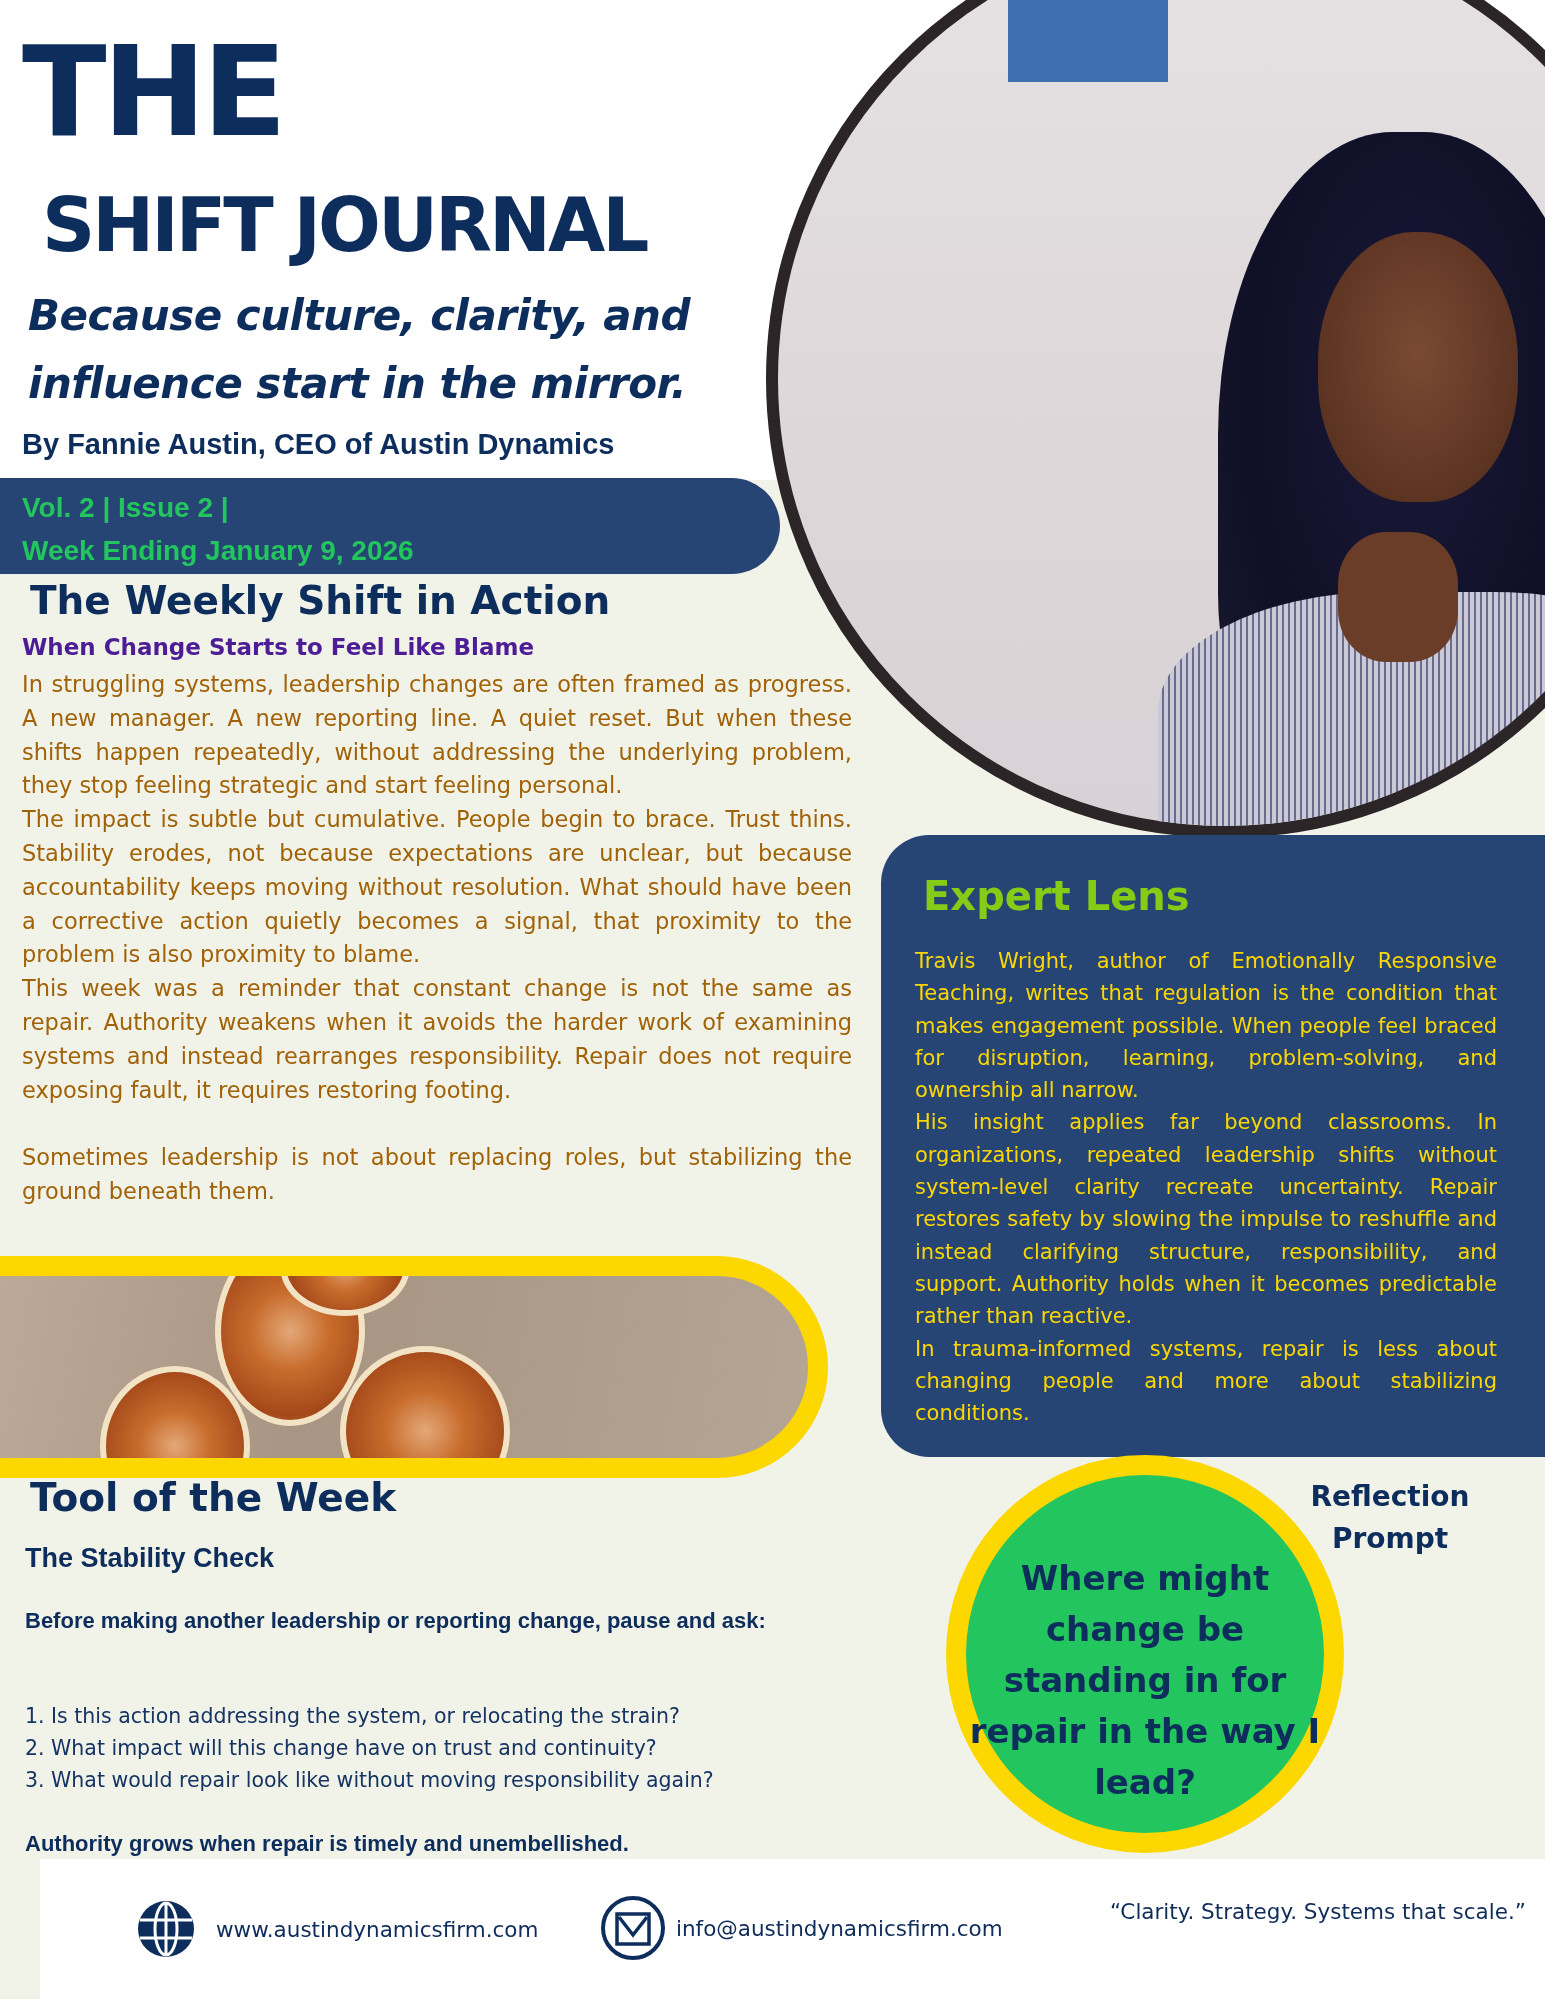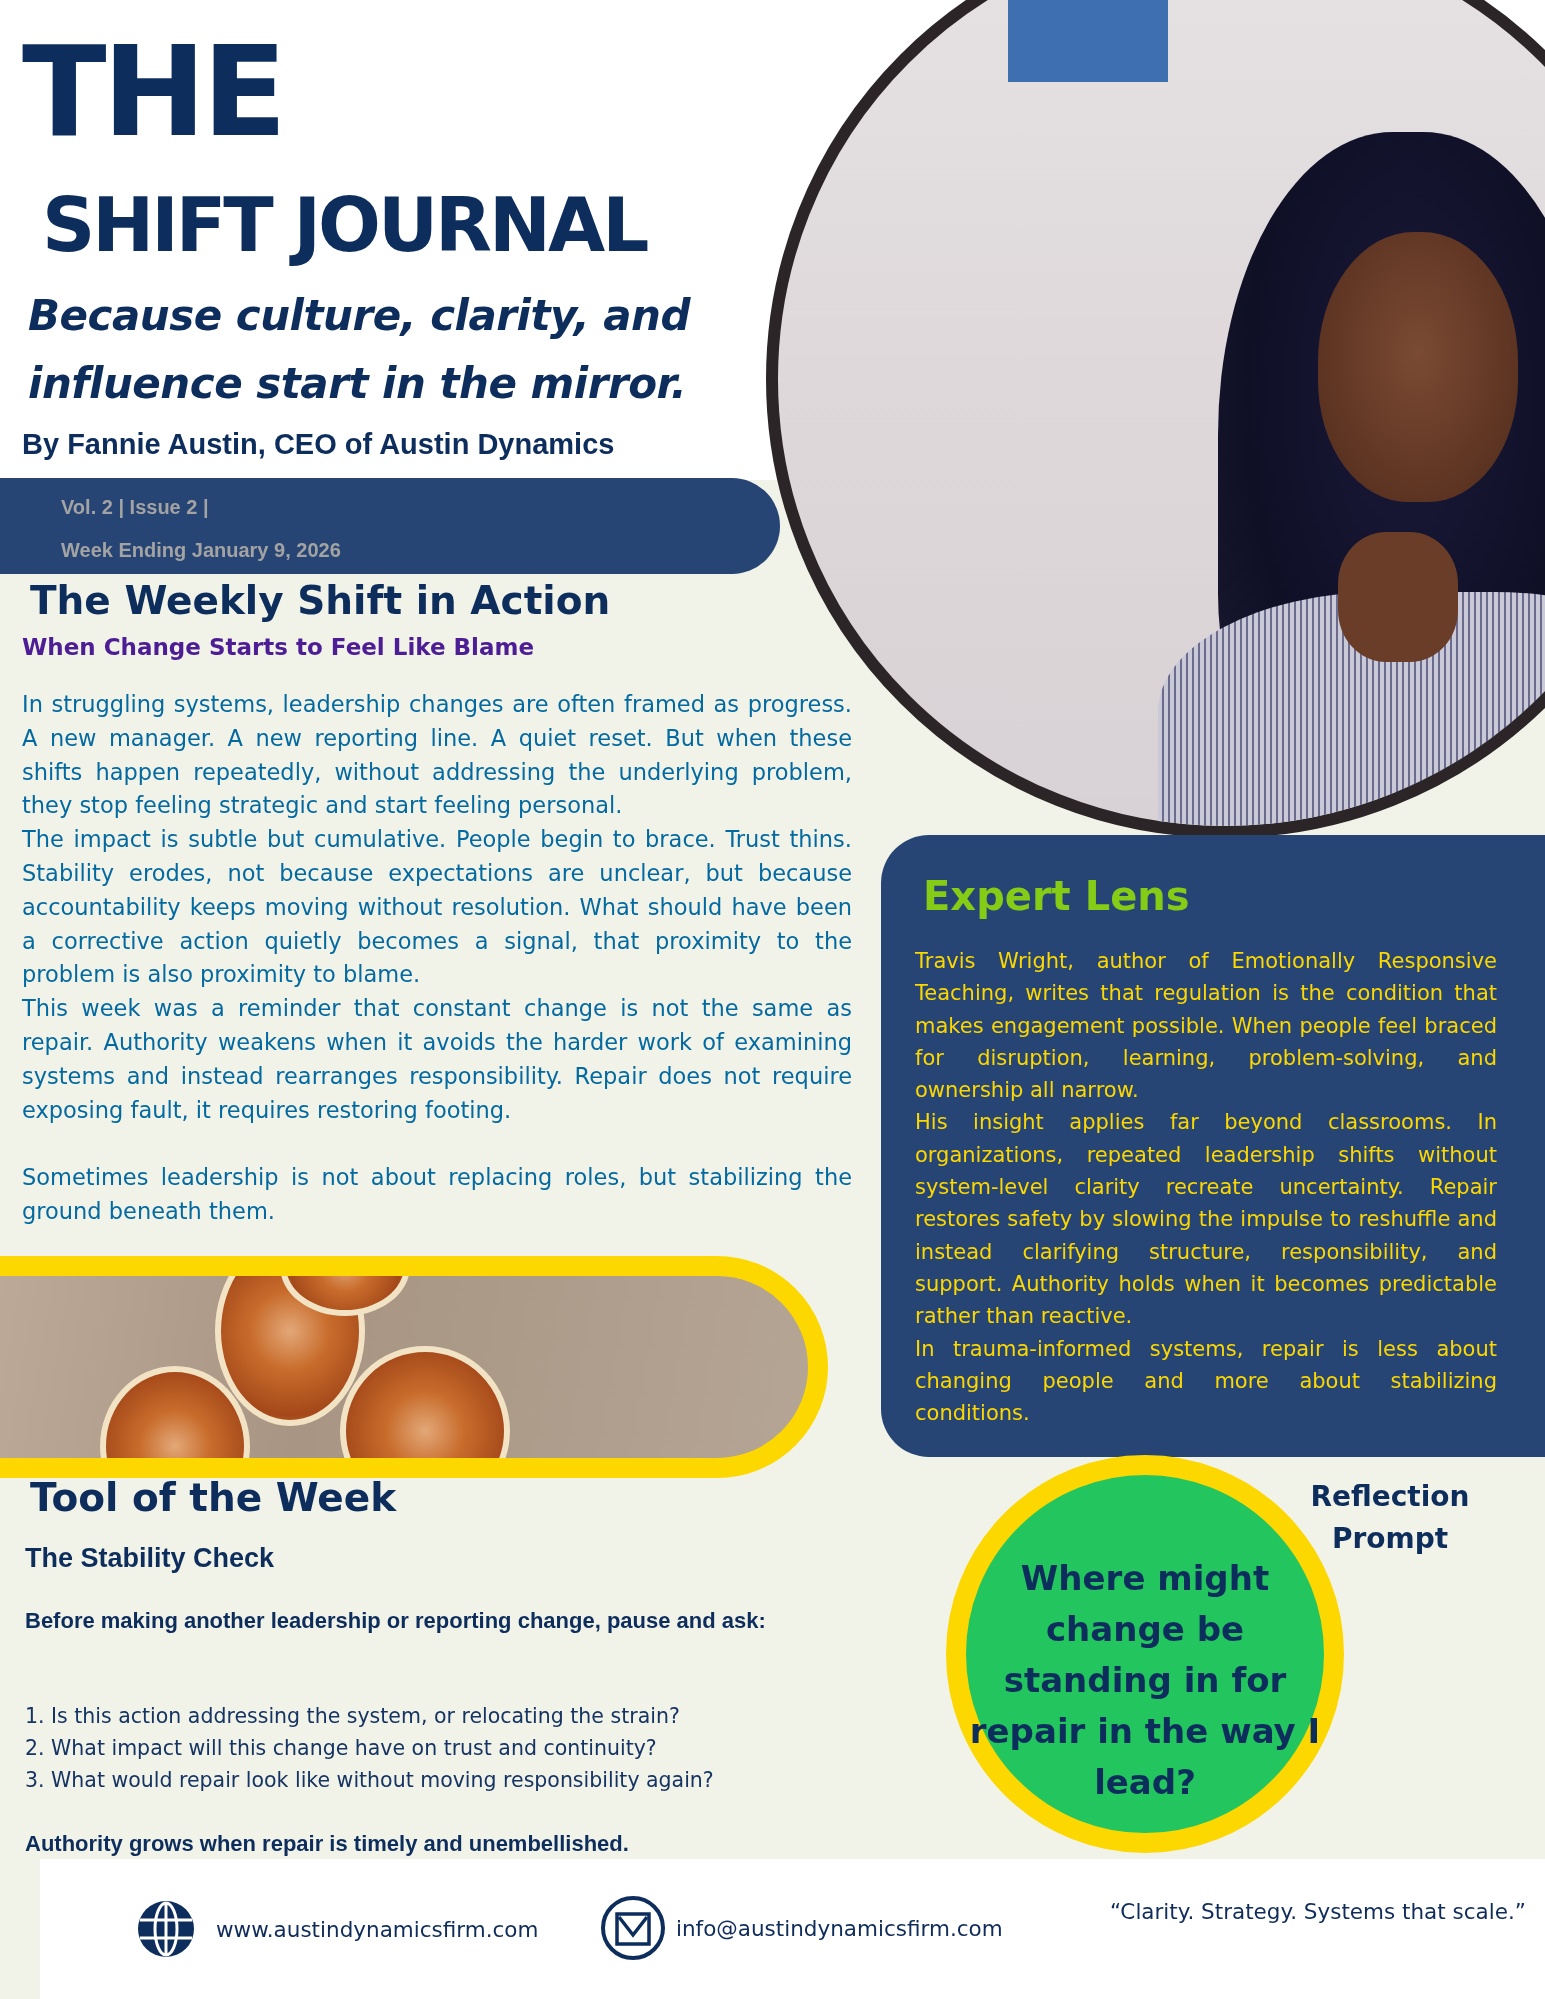--- a/index.html
+++ b/index.html
@@ -36,23 +36,23 @@
     position: absolute; left: 22px; top: 428px;
     font-family: "Liberation Sans", sans-serif;
     font-weight: bold; font-size: 29px; color: #0d2d5c;
   }
   .issue-banner {
     position: absolute; left: 0; top: 478px; width: 780px; height: 96px;
     background: #264574; border-radius: 0 48px 48px 0;
     padding: 8px 0 0 22px;
   }
   .issue-banner span {
-    display: block; color: #a3a3a3;
-    font-family: "Liberation Sans", sans-serif; font-weight: bold;
-    font-size: 20px; line-height: 43px; margin-left: 39px;
+    display: block; color: #22c55e;
+    font-family: "Liberation Sans", sans-serif; font-weight: bold;
+    font-size: 28px; line-height: 43px;
   }
   .photo-circle {
     position: absolute; left: 766px; top: -80px; width: 918px; height: 918px;
     border-radius: 50%; border: 12px solid #2b2527;
     overflow: hidden;
     background: linear-gradient(180deg, #e6e2e4 0%, #ded8da 50%, #d8d2d6 100%);
   }
   .photo-bg-board {
     position: absolute; left: 230px; top: 60px; width: 160px; height: 90px;
     background: #3e6fb0;
@@ -82,21 +82,21 @@
     font-size: 39px; color: #0d2d5c;
   }
   .weekly-sub {
     position: absolute; left: 22px; top: 634px;
     font-family: "DejaVu Sans", sans-serif; font-weight: bold;
     font-size: 23px; color: #4c1d95;
   }
   .weekly-body {
     position: absolute; left: 22px; top: 668px; width: 830px;
     font-family: "DejaVu Sans", sans-serif; font-size: 22.5px;
-    line-height: 33.8px; color: #0369a1; text-align: justify; margin-top: 20px;
+    line-height: 33.8px; color: #a16207; text-align: justify;
   }
   .weekly-body p { margin: 0; }
   .weekly-body p.gap { margin-top: 33.8px; }
   .orange-band {
     position: absolute; left: -40px; top: 1256px; width: 868px; height: 222px;
     border: 20px solid #fcd700; border-radius: 0 111px 111px 0;
     overflow: hidden;
     background: linear-gradient(100deg, #bdaa98 0%, #a89584 40%, #b5a594 100%);
   }
   .orange-slice {

